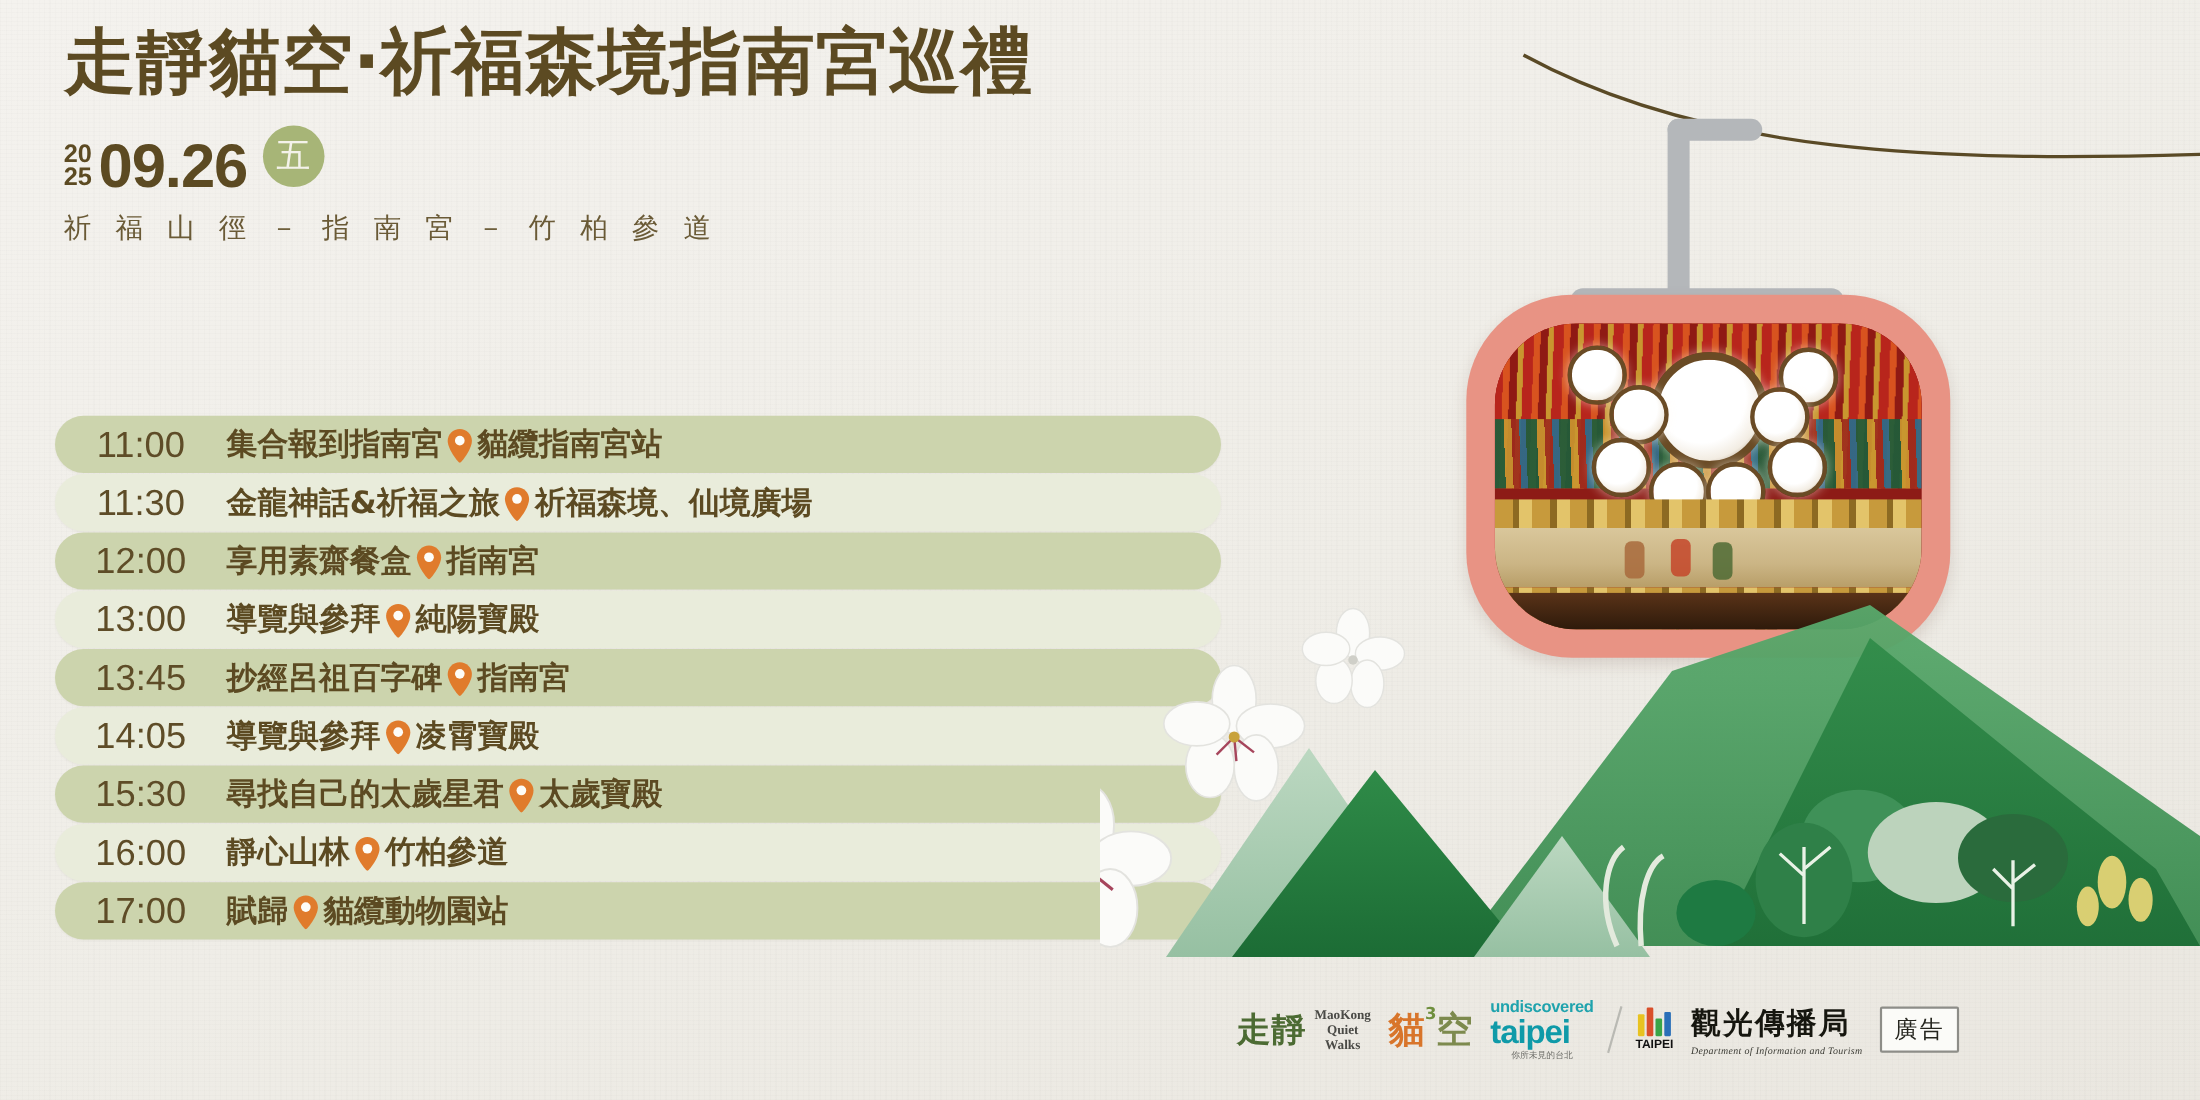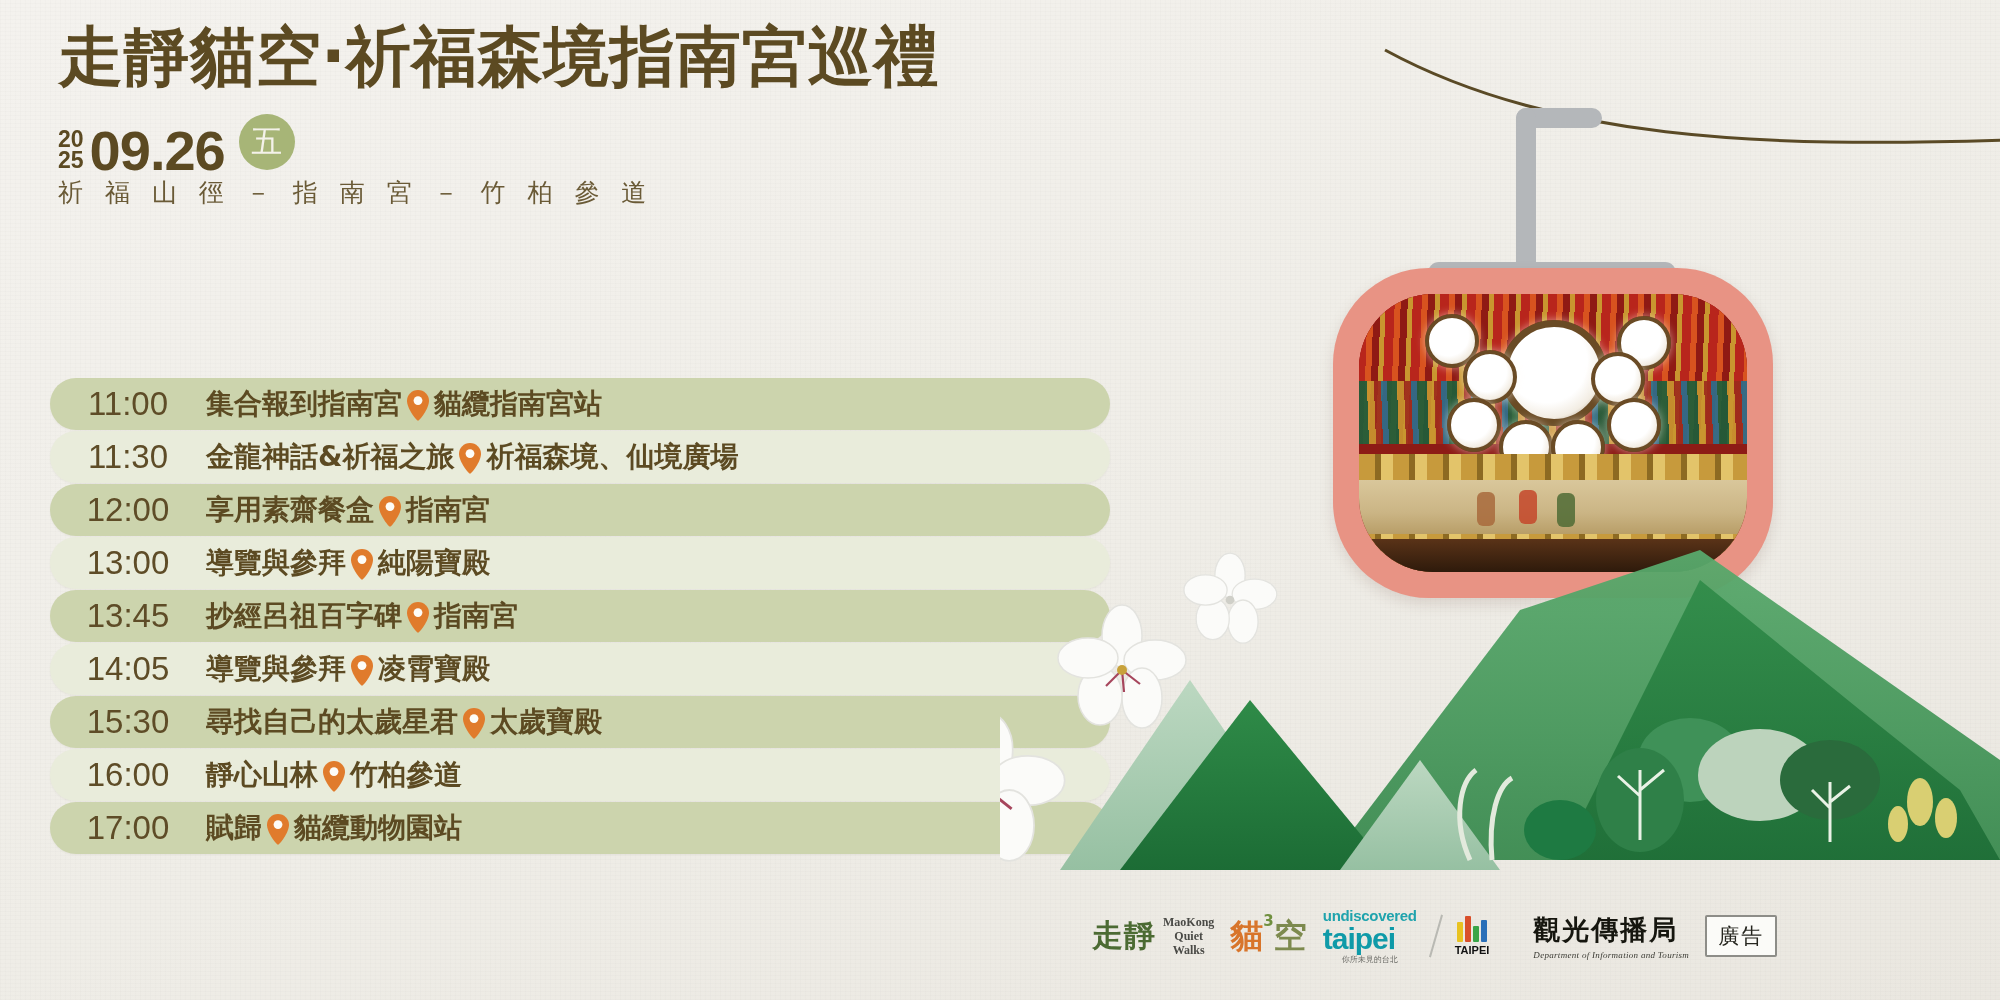--- a/index.html
+++ b/index.html
@@ -41,20 +41,21 @@
     line-height:0.92;letter-spacing:-1px;
   }
   #weekday{
     width:56px;height:56px;border-radius:50%;
     background:#a7b577;color:#f4f2ea;
     display:flex;align-items:center;justify-content:center;
     font-family:"DejaVu Sans", sans-serif;
     font-size:31px;margin-left:14px;margin-bottom:6px;
   }
   #route{
+    margin-top:14px;
     font-family:"DejaVu Sans", sans-serif;
     font-size:25px;color:#6a5a36;letter-spacing:7px;
   }
 
   
   #schedule{position:absolute;left:50px;top:330px;width:1060px;margin-top:48px;}
   .row{
     height:52px;border-radius:26px;
     display:flex;align-items:center;
     margin-bottom:1px;
@@ -144,21 +145,21 @@
     font-size:31px;letter-spacing:5px;
     text-shadow:0 1px 0 #2b1708;
   }
   .t-dark{position:absolute;left:0;bottom:0;width:100%;height:12%;background:linear-gradient(180deg,#5a3318,#2e1a0b);}
 
   
   #landscape{position:absolute;left:1000px;top:430px;width:1000px;height:500px;}
 
   
   #footer{
-    position:absolute;left:1092px;top:900px;width:790px;height:72px;
+    position:absolute;left:1124px;top:900px;width:790px;height:72px;
     display:flex;align-items:center;gap:16px;
   }
   .logo-zoujing{display:flex;align-items:center;gap:7px;}
   .zj-cn{
     font-family:"DejaVu Sans", sans-serif;font-weight:bold;font-size:31px;
     color:#4c6b33;letter-spacing:1px;
   }
   .zj-en{
     font-family:"Liberation Serif", serif;font-weight:bold;
     font-size:12px;line-height:1.18;color:#4a4a46;text-align:center;
@@ -180,21 +181,21 @@
   }
   .tp-main{
     font-family:"Liberation Sans", sans-serif;font-weight:bold;font-size:30px;
     color:#0f9aa8;letter-spacing:-1px;
   }
   .tp-sub{font-family:"DejaVu Sans", sans-serif;font-size:8px;color:#6b6b66;margin-top:2px;text-align:center;}
   .taipei-mark{display:flex;flex-direction:column;align-items:center;}
   .tm-bars{display:flex;gap:2px;height:26px;align-items:flex-end;}
   .tm-bars i{display:block;width:6px;border-radius:1px;}
   .tm-text{font-family:"Liberation Sans", sans-serif;font-weight:bold;font-size:11px;color:#111;margin-top:2px;}
-  .logo-dit{display:flex;flex-direction:column;margin-left:28px;}
+  .logo-dit{display:flex;flex-direction:column;}
   .dit-cn{font-family:"DejaVu Serif", serif;font-weight:bold;font-size:27px;color:#16160f;letter-spacing:2px;}
   .dit-en{font-family:"Liberation Serif", serif;font-style:italic;font-size:9px;color:#3a3a33;letter-spacing:.3px;margin-top:2px;}
   #ad-badge{
     border:2px solid #8d8d88;border-radius:2px;background:#fbfbf8;
     padding:5px 11px;
     font-family:"DejaVu Sans", sans-serif;font-size:21px;color:#26261f;letter-spacing:2px;
   }
 </style>
 </head>
 <body>

